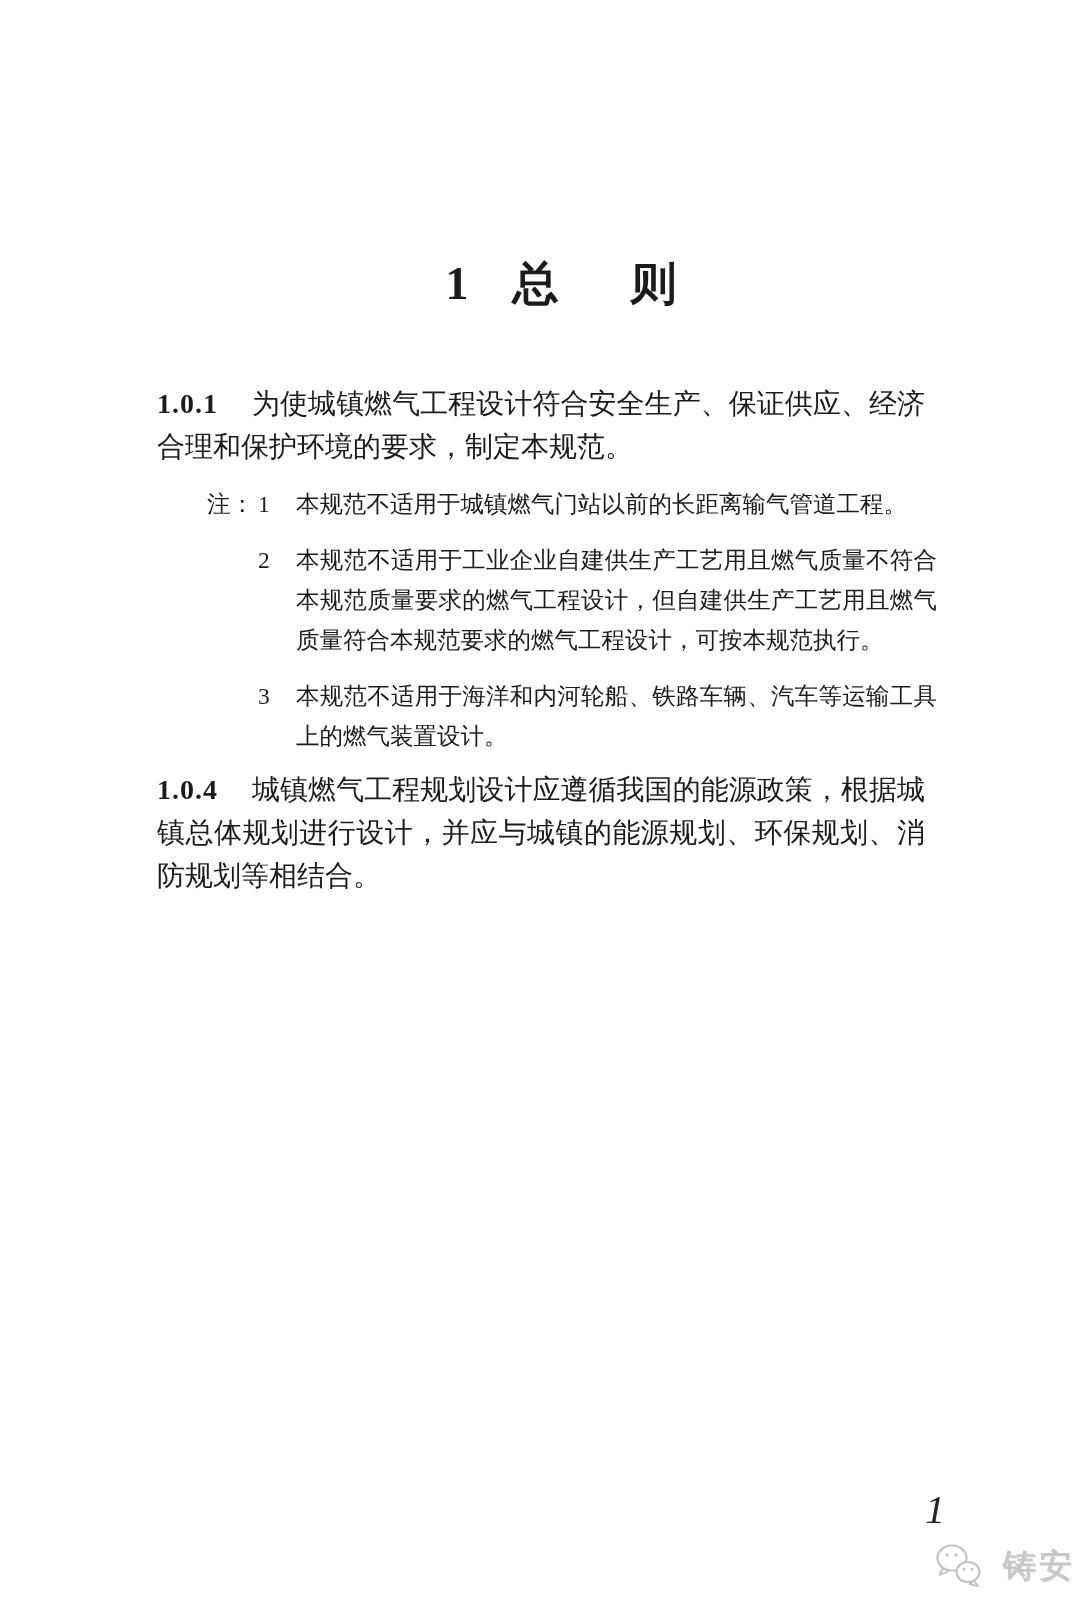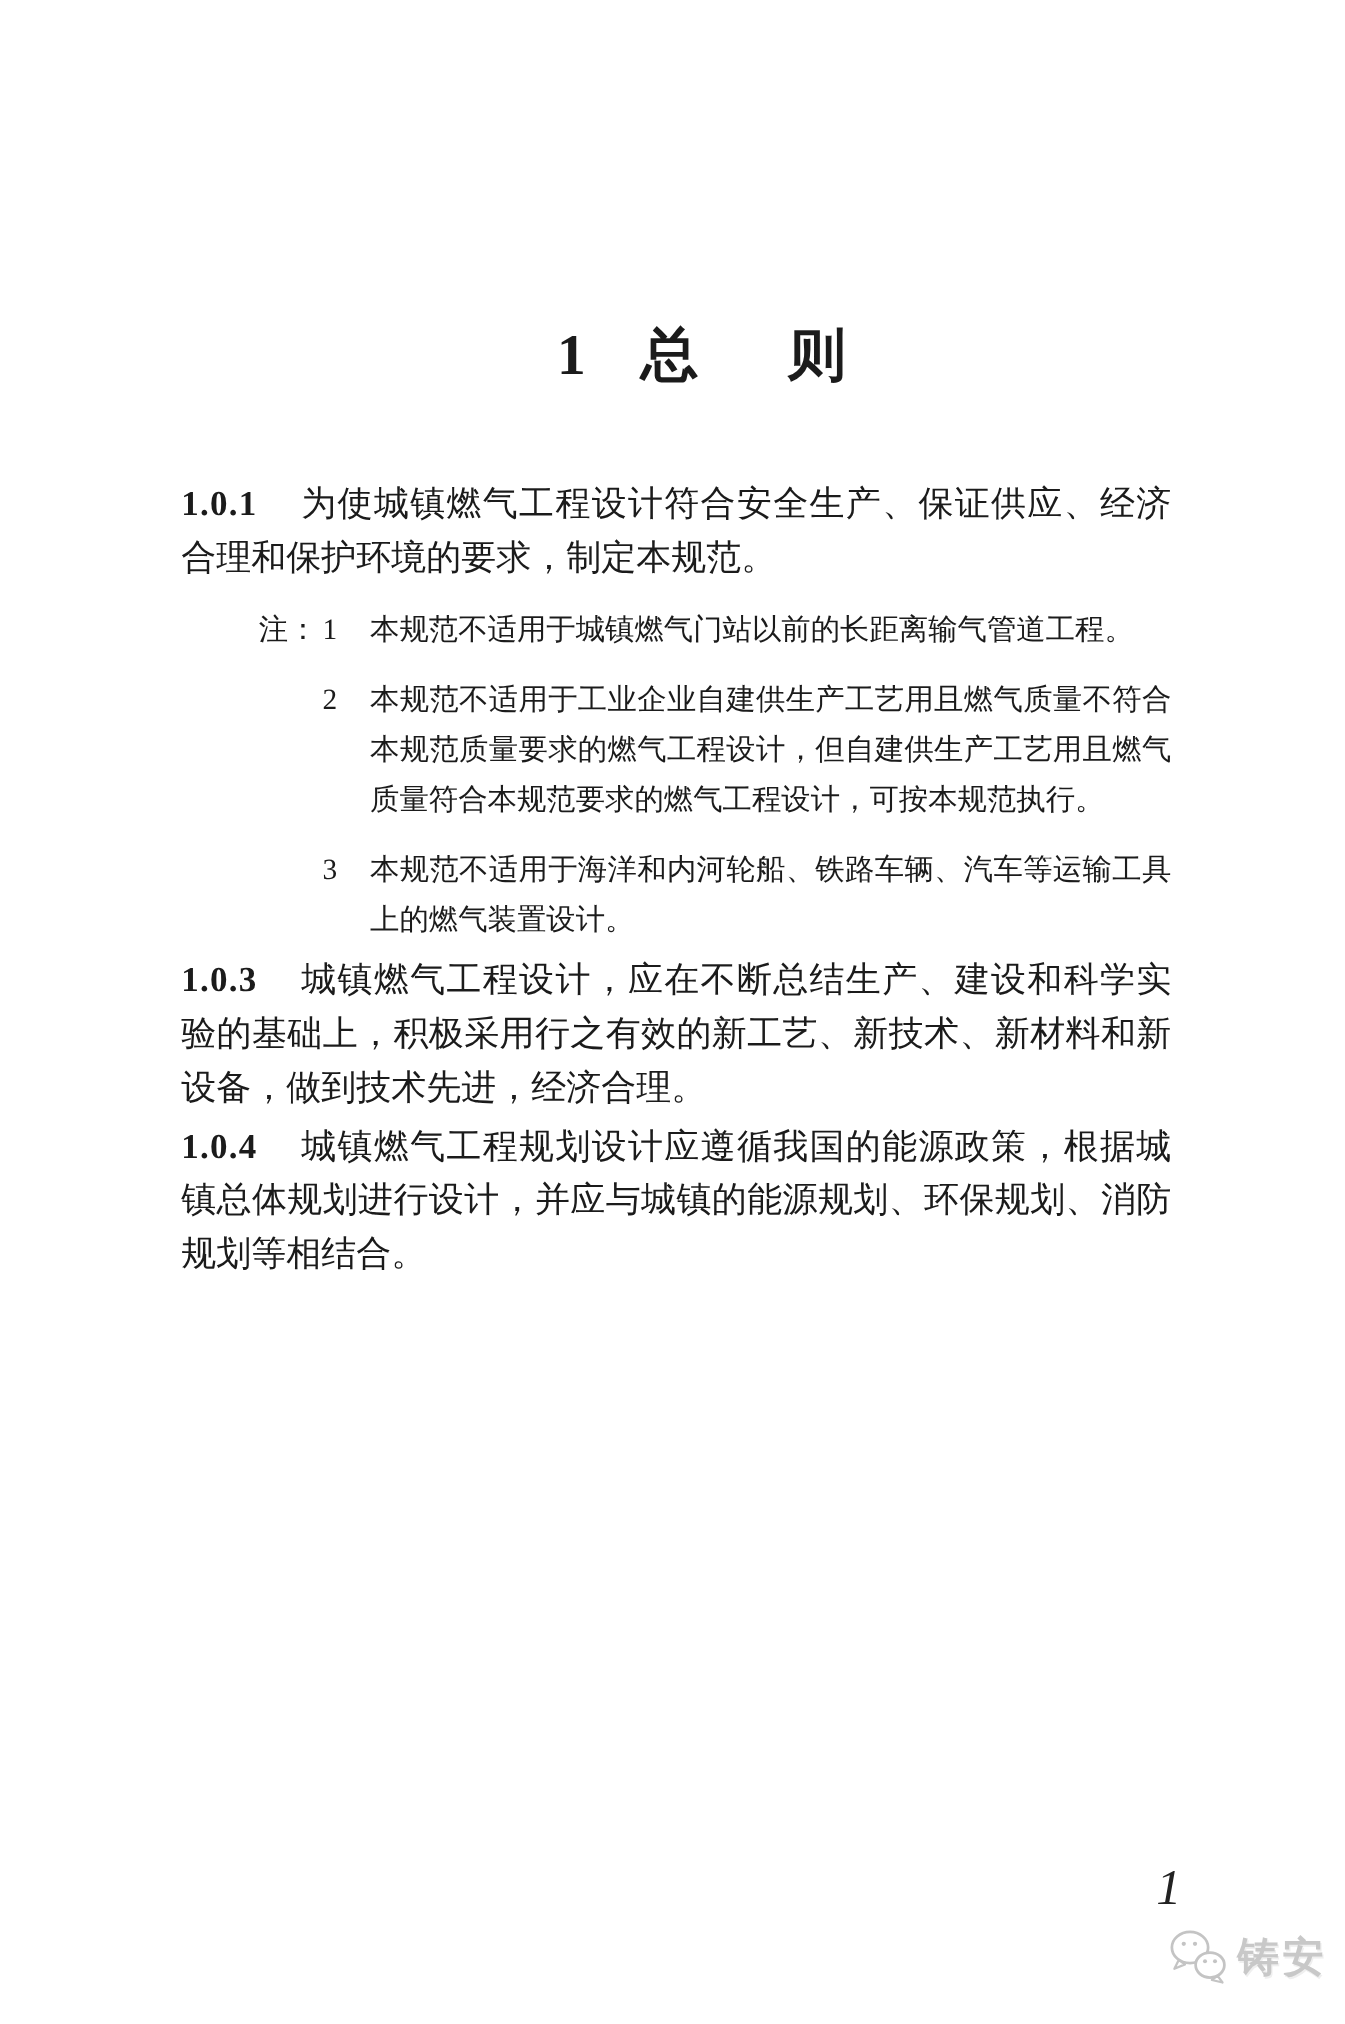--- a/index.html
+++ b/index.html
@@ -30,21 +30,21 @@
     padding-left: 40px;
     font-size: 46px;
     font-weight: bold;
     line-height: 52px;
     margin-bottom: 72px;
     letter-spacing: 0;
   }
   .chapter-title .t-num { margin-right: 44px; }
   .chapter-title .t-char1 { margin-right: 72px; }
   .body-para {
-    margin: 0;
+    margin: 12px;
     font-size: 28px;
     line-height: 43px;
     text-align: justify;
     text-justify: inter-ideograph;
   }
   .body-para + .body-para { margin-top: 4px; }
   .sec-num {
     font-weight: bold;
     margin-right: 34px;
     letter-spacing: 1px;
@@ -79,21 +79,21 @@
     font-size: 40px;
     font-style: italic;
     color: #222222;
   }
   .watermark {
     position: absolute;
     left: 934px;
     top: 1543px;
     display: flex;
     align-items: center;
-    gap: 6px;
+    gap: 19px;
     color: #c6c6c6;
   }
   .watermark .wm-text {
     font-size: 33px;
     font-weight: bold;
     letter-spacing: 3px;
     color: #c8c8c8;
     text-shadow: 1px 1px 0 #efefef;
   }
   .wm-icon svg { display: block; }
@@ -123,21 +123,20 @@
       <div class="note-item">
         <span class="note-num">2</span>
         <p>本规范不适用于工业企业自建供生产工艺用且燃气质量不符合本规范质量要求的燃气工程设计，但自建供生产工艺用且燃气质量符合本规范要求的燃气工程设计，可按本规范执行。</p>
       </div>
       <div class="note-item">
         <span class="note-num">3</span>
         <p>本规范不适用于海洋和内河轮船、铁路车辆、汽车等运输工具上的燃气装置设计。</p>
       </div>
     </div>
 
-    <p class="body-para"><b class="sec-num">1.0.3</b><span>城镇燃气工程设计，应在不断总结生产、建设和科学实验的基础上，积极采用行之有效的新工艺、新技术、新材料和新设备，做到技术先进，经济合理。</span></p>
 
     <p class="body-para"><b class="sec-num">1.0.4</b><span>城镇燃气工程规划设计应遵循我国的能源政策，根据城镇总体规划进行设计，并应与城镇的能源规划、环保规划、消防规划等相结合。</span></p>
 
 
   </div>
 
   <div class="page-number">1</div>
 
   <div class="watermark">
     <span class="wm-icon">

